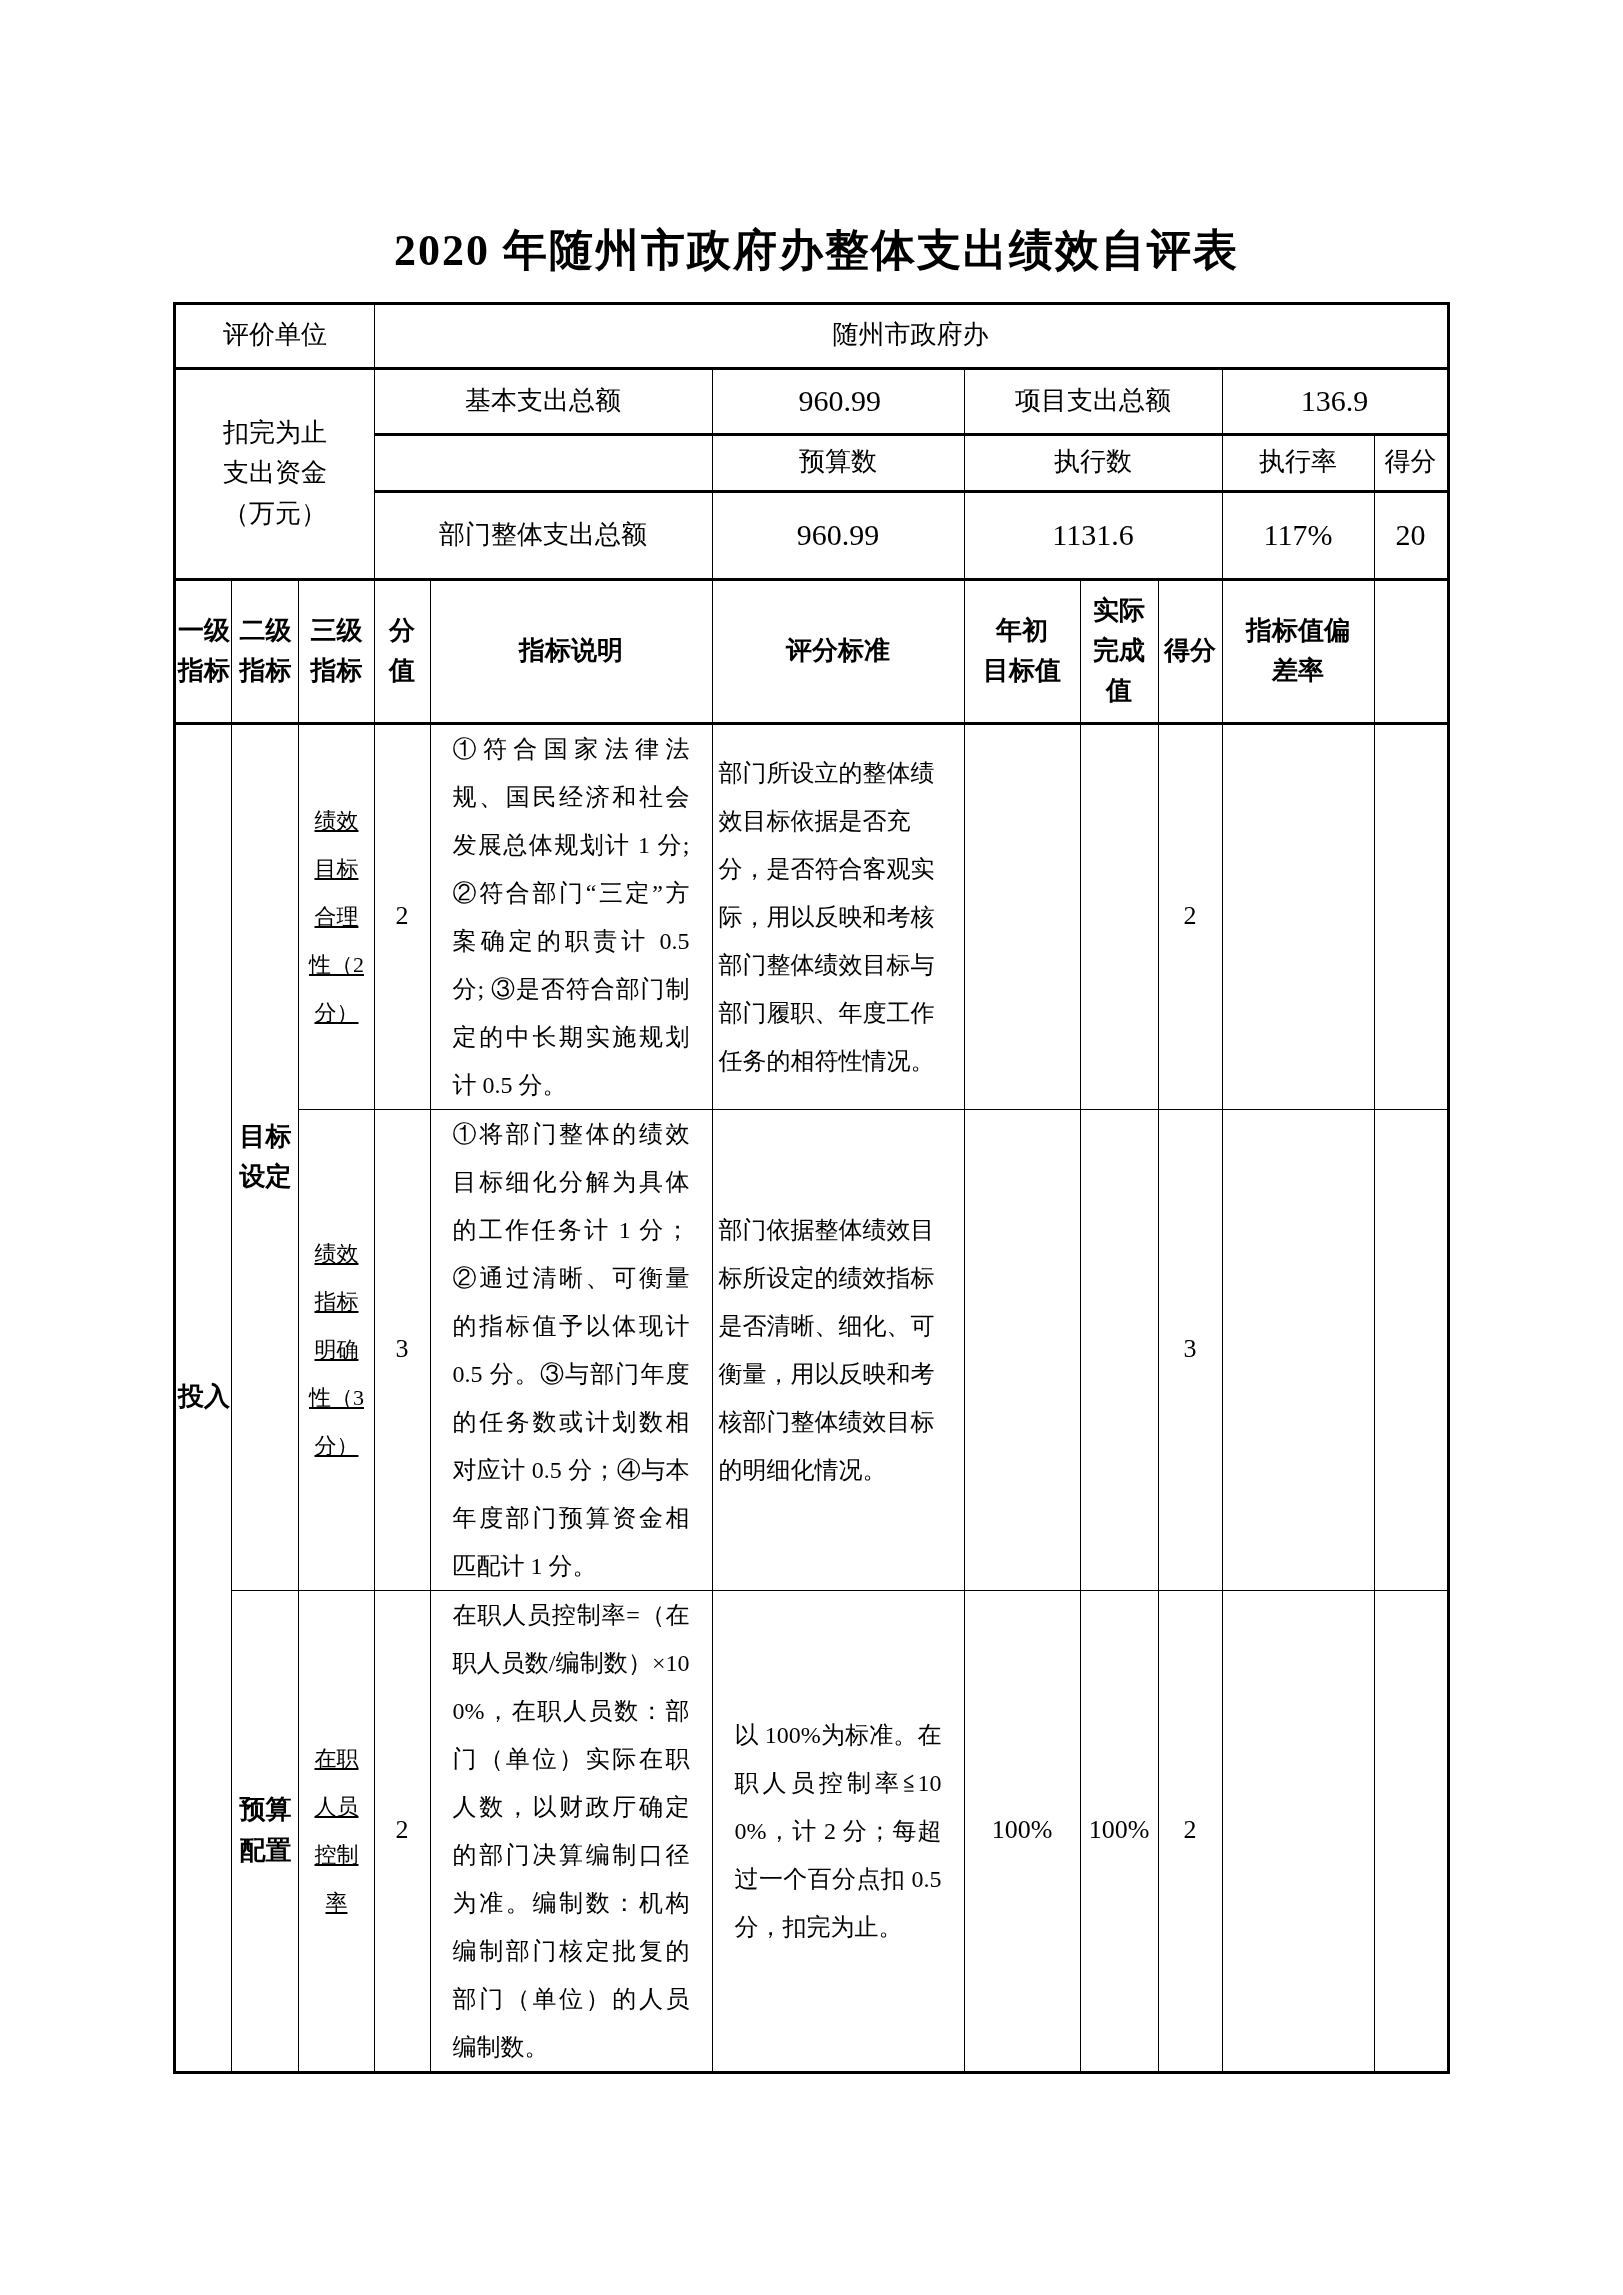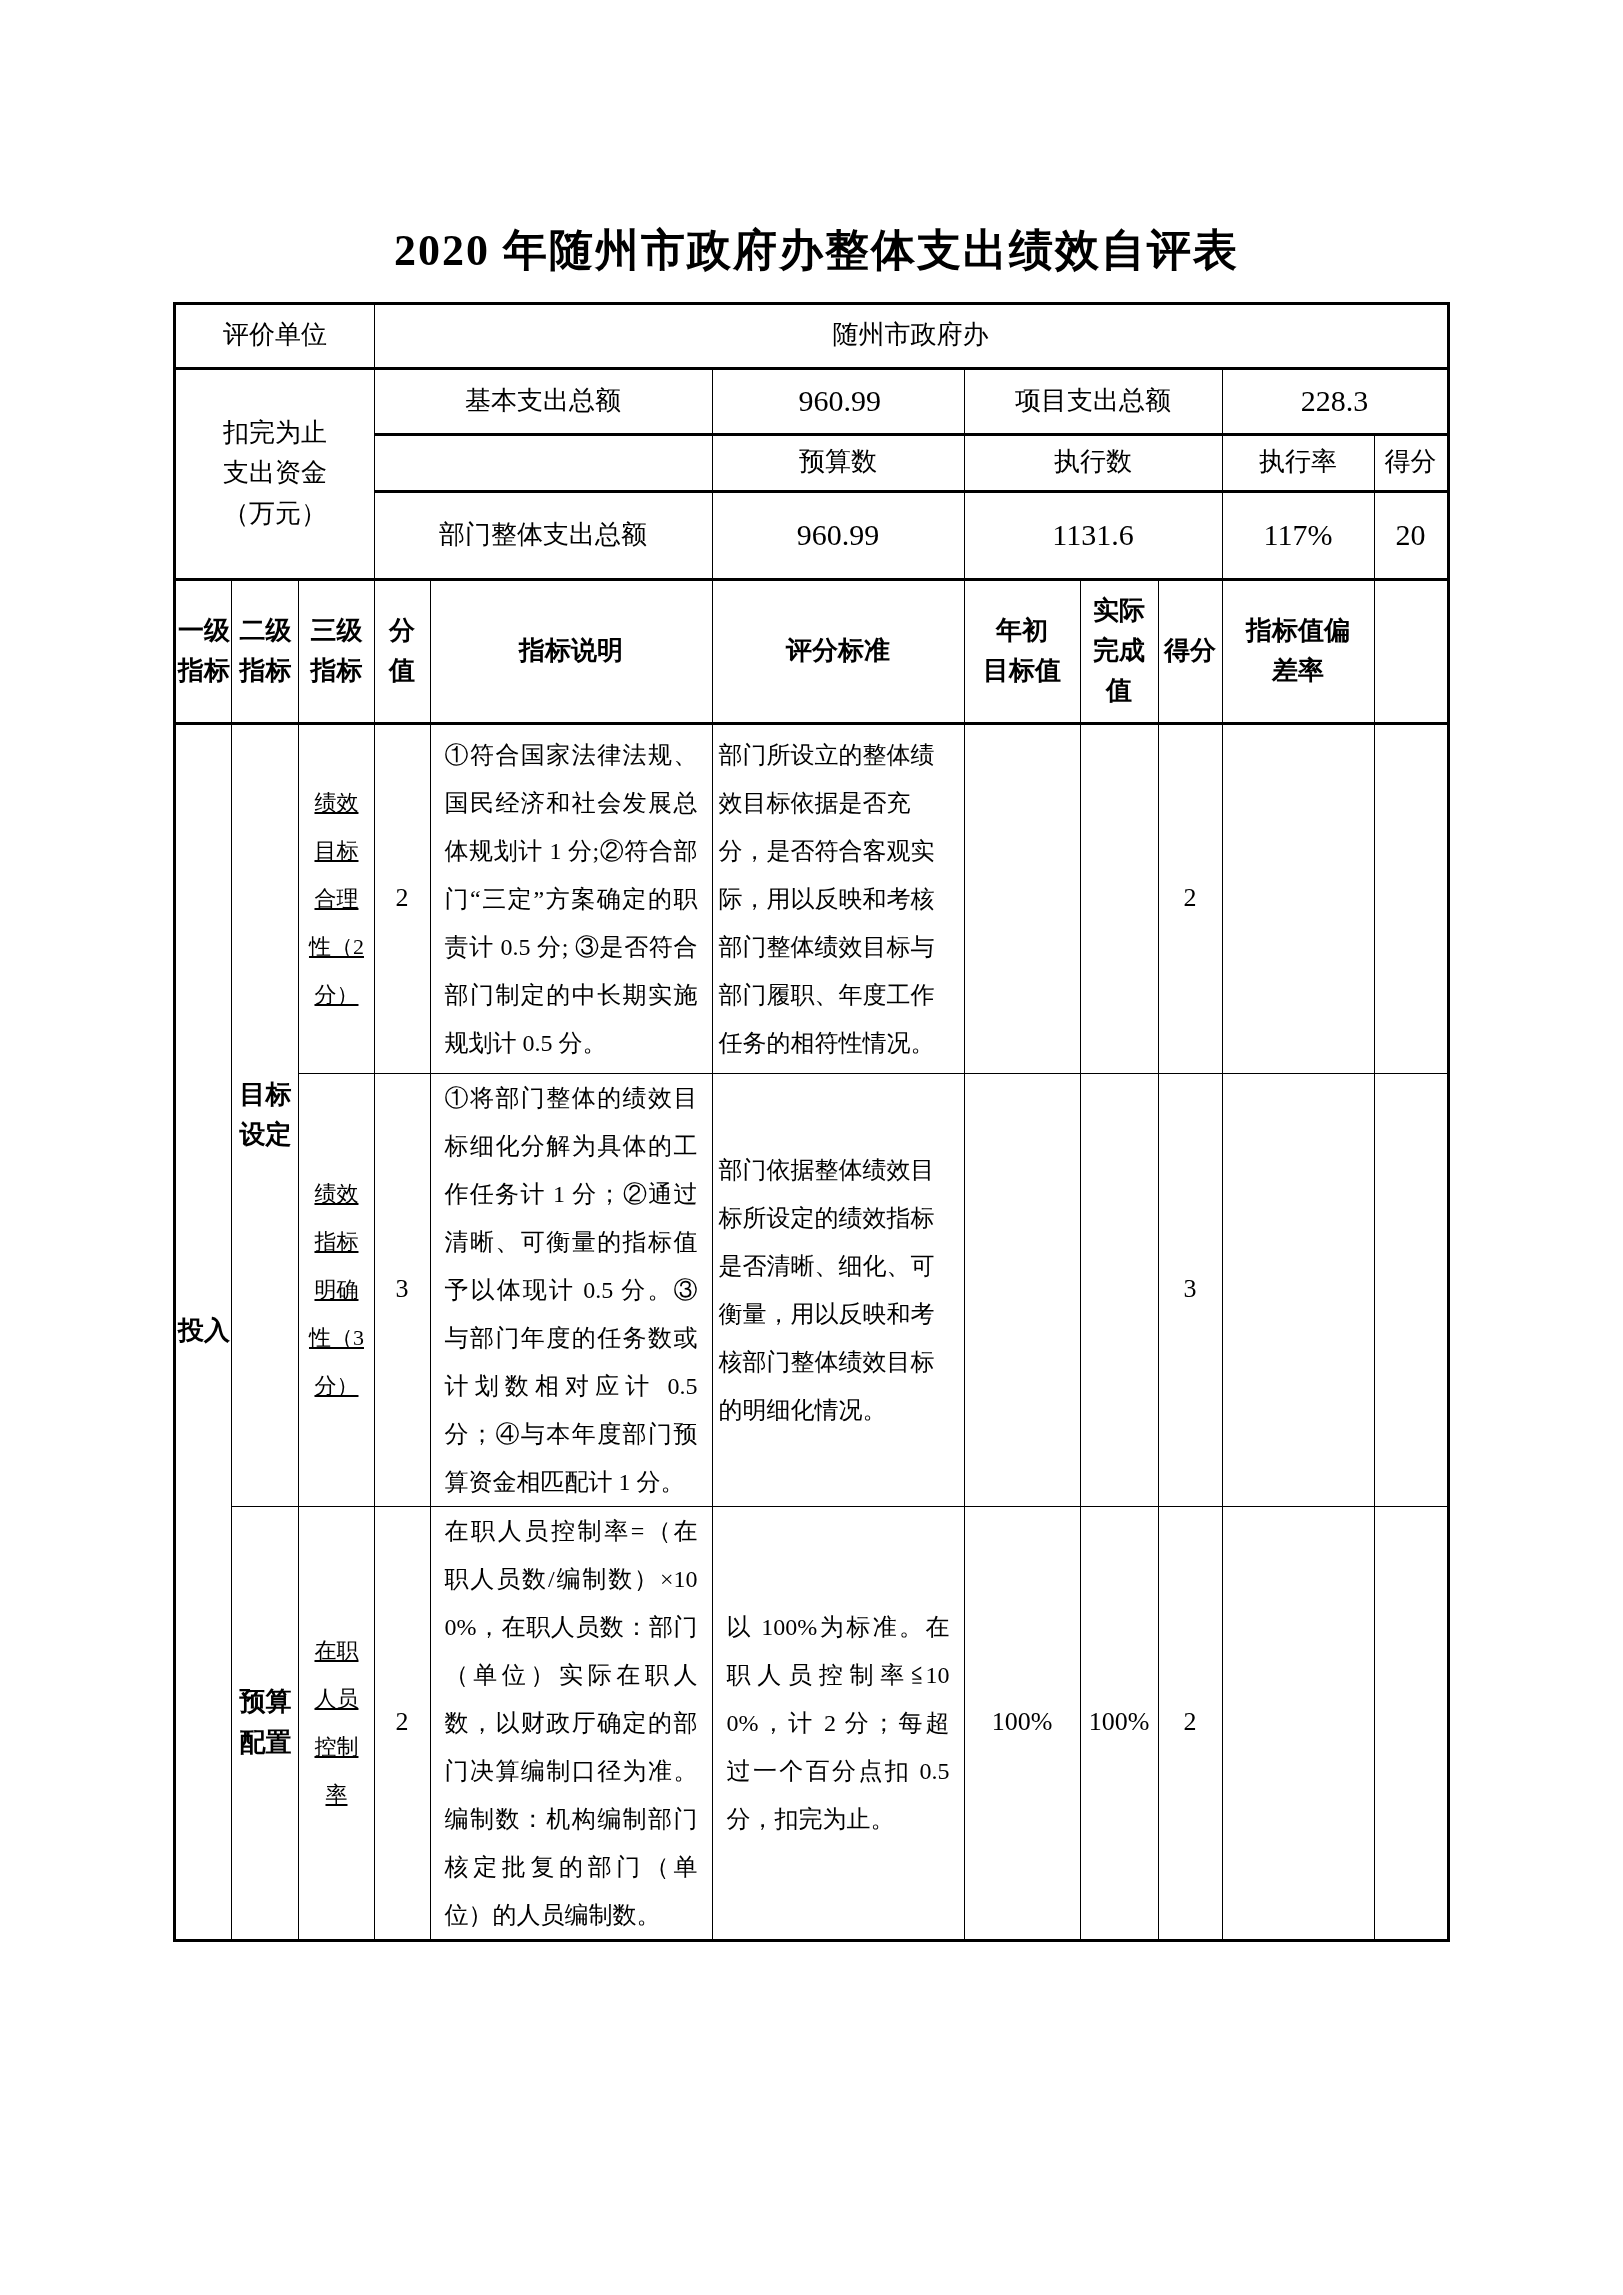--- a/index.html
+++ b/index.html
@@ -37,21 +37,21 @@
     text-align:center; vertical-align:middle;
     font-size:26px; line-height:1.55;
     padding:0; overflow:hidden;
     word-break:break-all;
   }
   tr.sep > td { border-bottom-width:3.3px;text-align:center; }
 
   .pre    { white-space:pre-line; }
   .bold   { font-weight:bold; }
   .lvl3   { font-size:22px; line-height:48px;text-decoration:underline; }
-  .long   { font-size:24px; line-height:48px; text-align:justify; padding:0 14px; }
+  .long   { font-size:24px; line-height:48px; text-align:justify; padding:0 22px; }
   .long-c { font-size:24px; line-height:48px; text-align:left; padding:0 5.9px; }
   .ta-l   { text-align:left; padding-left:3.3px; }
   .num    { font-size:30px; }
 </style>
 </head>
 <body>
 
 <div class="sheet">
 
   <h1 class="doc-title">2020 年随州市政府办整体支出绩效自评表</h1>
@@ -78,21 +78,21 @@
         <td colspan="8">随州市政府办</td>
       </tr>
 
       <tr class="sep" style="height:66px">
         <td colspan="3" rowspan="3" class="pre">扣完为止
 支出资金
 （万元）</td>
         <td colspan="2">基本支出总额</td>
         <td class="ta-l num">960.99</td>
         <td colspan="3">项目支出总额</td>
-        <td colspan="2" class="num">228.3</td>
+        <td colspan="2" class="num">136.9</td>
       </tr>
 
       <tr class="sep" style="height:57px">
         <td colspan="2"></td>
         <td>预算数</td>
         <td colspan="3">执行数</td>
         <td>执行率</td>
         <td>得分</td>
       </tr>
 

